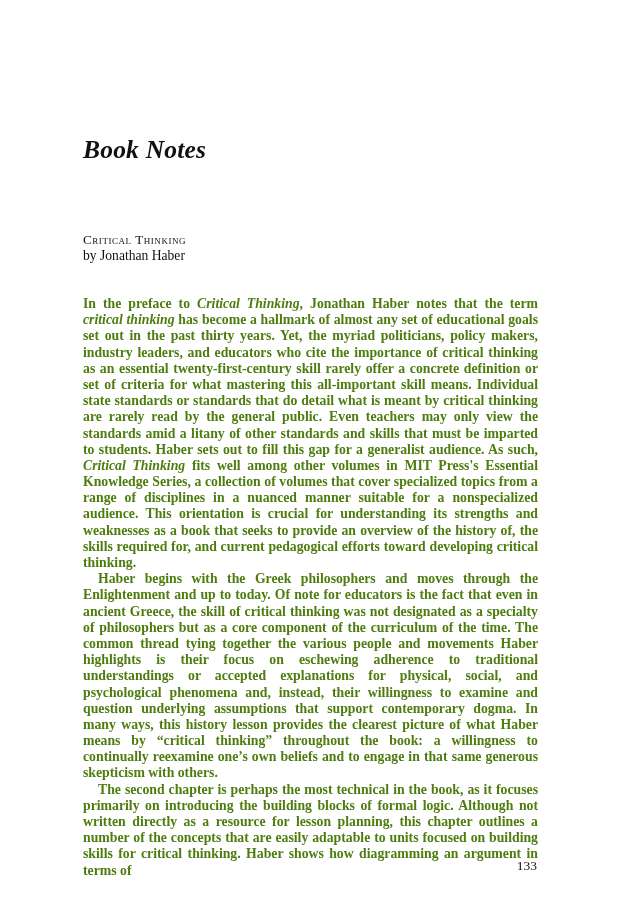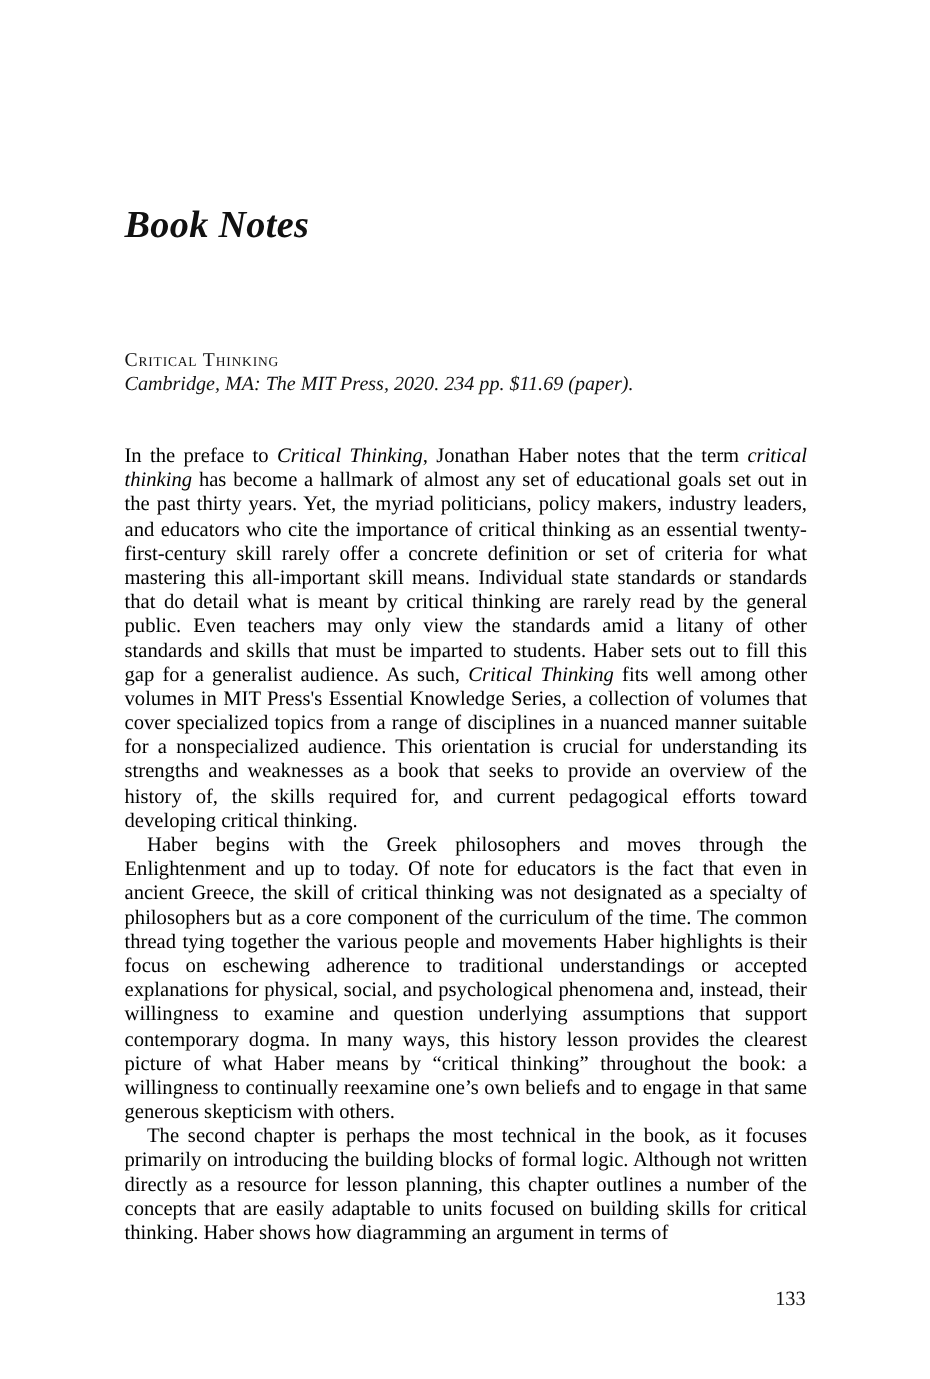--- a/index.html
+++ b/index.html
@@ -69,22 +69,23 @@
     left: 83px;
     top: 296px;
     width: 455px;
   }
   .body-copy p {
     margin: 0;
     font-size: 13.75px;
     line-height: 16.18px;
     text-align: justify;
     text-justify: inter-word;
-    color: #000000;
+    color: #4d7c0f;
     hyphens: manual;
+    font-weight: bold;
     -webkit-hyphens: manual;
   }
   .body-copy p.indent {
     text-indent: 15px;
   }
   .body-copy em {
     font-style: italic;
   }
 
   
@@ -101,21 +102,21 @@
 </style>
 </head>
 <body>
 
 <div class="page">
 
   <h1 class="section-title">Book Notes</h1>
 
   <div class="citation">
     <div class="book-title">Critical Thinking</div>
-    <div class="imprint">Cambridge, MA: The MIT Press, 2020. 234 pp. $11.69 (paper).</div>
+    <div class="byline">by Jonathan Haber</div>
   </div>
 
   <div class="body-copy">
       <p>In the preface to <em>Critical Thinking</em>, Jonathan Haber notes that the term <em>critical thinking</em> has become a hallmark of almost any set of educational goals set out in the past thirty years. Yet, the myriad politicians, policy makers, industry leaders, and educators who cite the importance of critical thinking as an essential twenty-first-century skill rarely offer a concrete definition or set of criteria for what mastering this all-important skill means. Individual state standards or standards that do detail what is meant by critical thinking are rarely read by the general public. Even teachers may only view the standards amid a litany of other standards and skills that must be imparted to students. Haber sets out to fill this gap for a generalist audience. As such, <em>Critical Thinking</em> fits well among other volumes in MIT Press's Essential Knowledge Series, a collection of volumes that cover specialized topics from a range of disciplines in a nuanced manner suitable for a nonspecialized audience. This orientation is crucial for understanding its strengths and weaknesses as a book that seeks to provide an overview of the history of, the skills required for, and current pedagogical efforts toward developing critical thinking.</p>
       <p class="indent">Haber begins with the Greek philosophers and moves through the Enlightenment and up to today. Of note for educators is the fact that even in ancient Greece, the skill of critical thinking was not designated as a specialty of philosophers but as a core component of the curriculum of the time. The common thread tying together the various people and movements Haber highlights is their focus on eschewing adherence to traditional understandings or accepted explanations for physical, social, and psychological phenomena and, instead, their willingness to examine and question underlying assumptions that support contemporary dogma. In many ways, this history lesson provides the clearest picture of what Haber means by “critical thinking” throughout the book: a willingness to continually reexamine one’s own beliefs and to engage in that same generous skepticism with others.</p>
       <p class="indent">The second chapter is perhaps the most technical in the book, as it focuses primarily on introducing the building blocks of formal logic. Although not written directly as a resource for lesson planning, this chapter outlines a number of the concepts that are easily adaptable to units focused on building skills for critical thinking. Haber shows how diagramming an argument in terms of</p>
     </div>
 
   <div class="folio">133</div>
 

